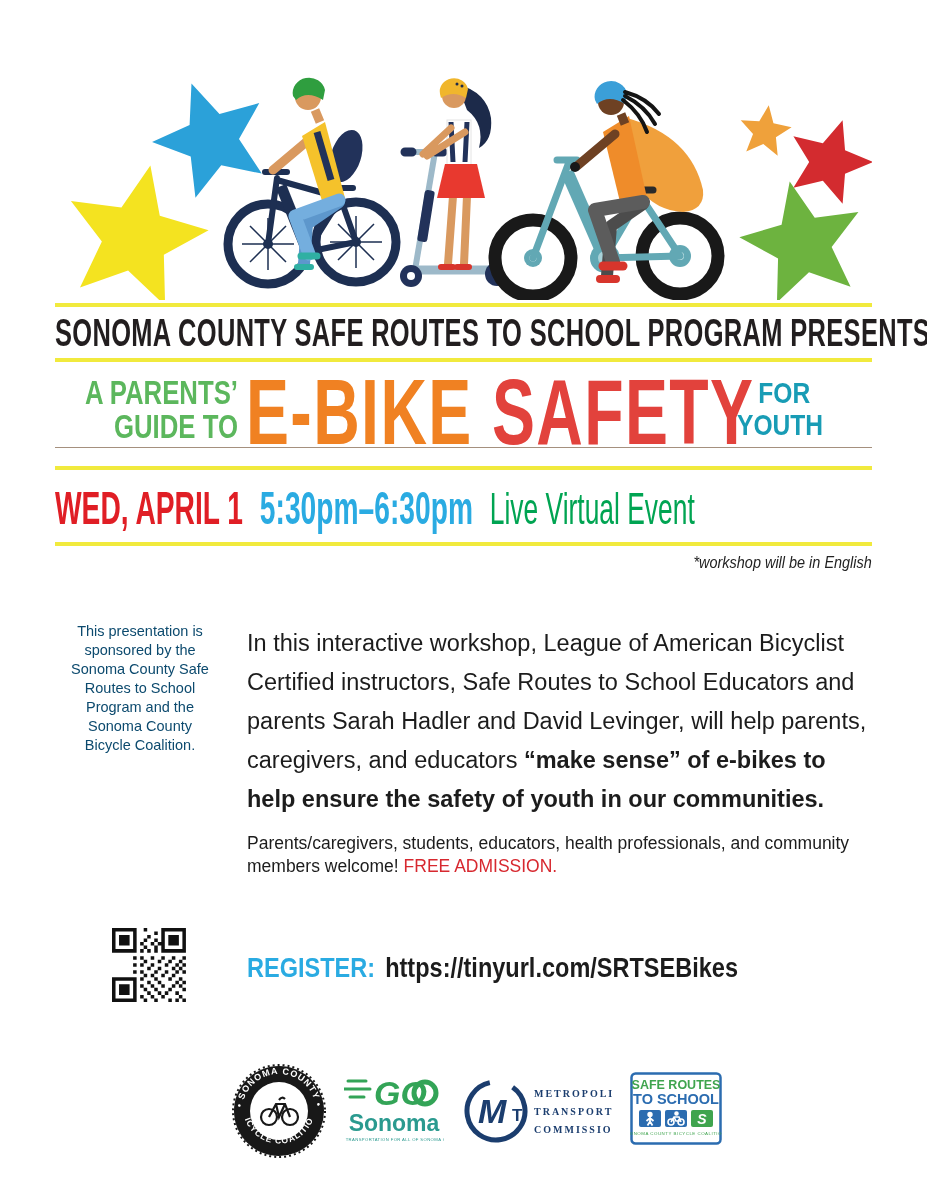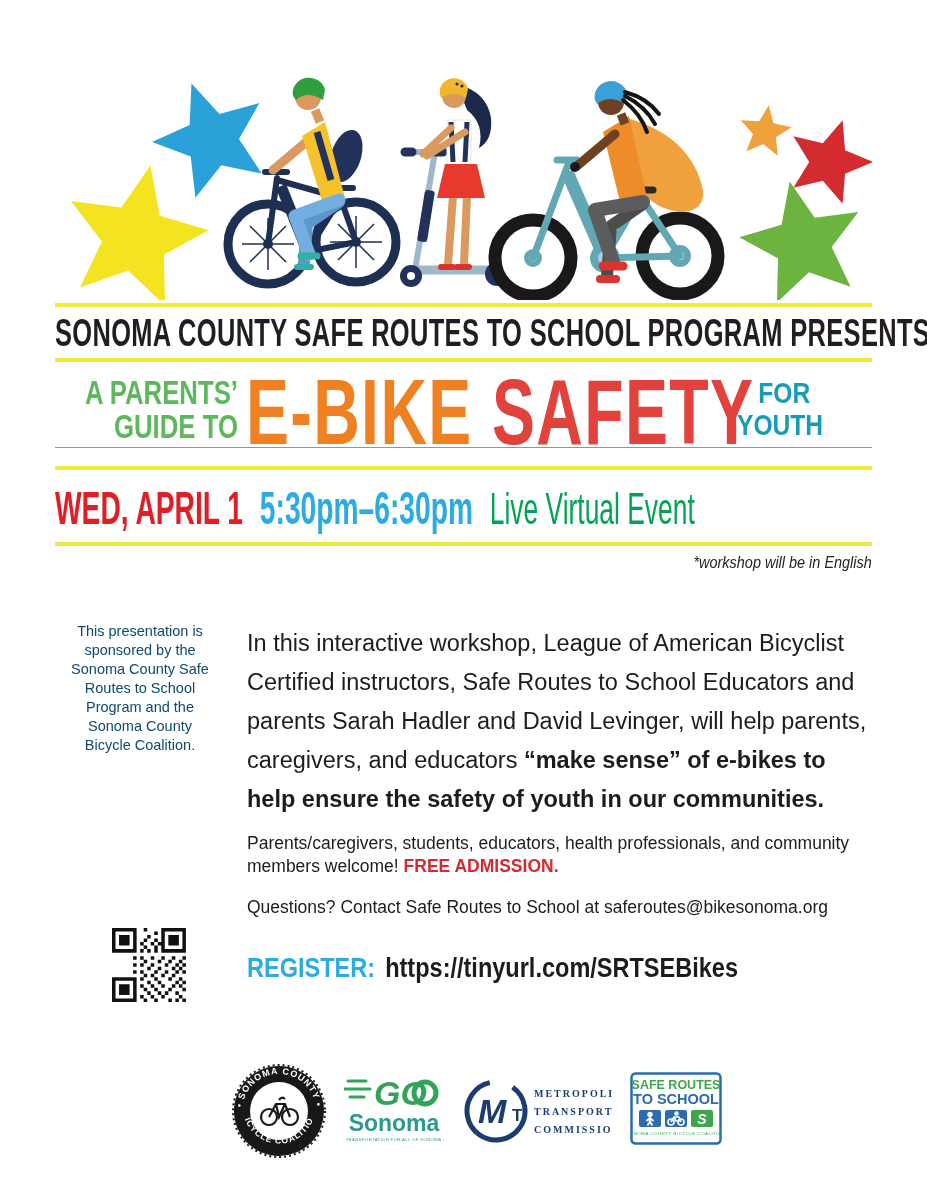--- a/index.html
+++ b/index.html
@@ -31,21 +31,21 @@
   .lang-note{position:absolute;right:55px;top:553px;font-style:italic;font-size:17px;color:#222;
         transform:scaleX(.85);transform-origin:100% 0;}
 
   .sponsor-note{position:absolute;left:64px;top:622px;width:152px;text-align:center;
         font-size:14.5px;line-height:19px;color:#0c4a6e;}
 
   .description{position:absolute;left:247px;top:612px;width:622px;font-size:23.5px;line-height:39px;margin-top:12px;}
   .description .emph{font-weight:700;}
 
   .audience-note{position:absolute;left:247px;top:832px;width:650px;font-size:17.5px;line-height:23px;}
-  .audience-note .free{color:#d7282f;font-weight:700;}
+  .audience-note .free{color:#d7282f;font-weight:400;}
 
   .questions-line{position:absolute;left:247px;top:897px;font-size:17.5px;}
 
   .qr{position:absolute;left:112px;top:928px;width:74px;height:74px;}
 
   .register-row{position:absolute;left:247px;top:952px;white-space:nowrap;font-weight:700;font-size:28px;
         transform:scaleX(.84);transform-origin:0 0;}
   .reg-label{color:#2aabe2;margin-right:12px;}
   .reg-url{color:#1c1c1c;}
 
@@ -163,21 +163,20 @@
   </div>
   <div class="yline" style="top:542px"></div>
   <div class="lang-note">*workshop will be in English</div>
 
   <div class="sponsor-note">This presentation is sponsored by the Sonoma County Safe Routes to School Program and the Sonoma County Bicycle Coalition.</div>
 
   <div class="description"><span>In this interactive workshop, League of American Bicyclist Certified instructors, Safe Routes to School Educators and parents Sarah Hadler and David Levinger, will help parents, caregivers, and educators </span><span class="emph">“make sense” of e-bikes to help ensure the safety of youth in our communities.</span></div>
 
   <div class="audience-note"><span>Parents/caregivers, students, educators, health professionals, and community members welcome! </span><span class="free">FREE ADMISSION.</span></div>
 
-  <div class="questions-line"><span>Questions? Contact Safe Routes to School at </span><span>saferoutes@bikesonoma.org</span></div>
 
   <svg class="qr" viewBox="0 0 74 74">
     <rect width="74" height="74" fill="#fff"></rect>
     <path transform="scale(3.52)" fill="#111" fill-rule="evenodd" d="M0,0h7v7h-7z M1,1v5h5v-5z M2,2h3v3h-3z
       M14,0h7v7h-7z M15,1v5h5v-5z M16,2h3v3h-3z
       M0,14h7v7h-7z M1,15v5h5v-5z M2,16h3v3h-3z
       M8,6h1v1h-1z M10,6h1v1h-1z M12,6h1v1h-1z M6,8h1v1h-1z M6,10h1v1h-1z M6,12h1v1h-1z
       M9,0h1v1h-1z M12,1h1v1h-1z M10,2h1v1h-1z M9,3h1v1h-1z M12,3h1v1h-1z M8,4h1v1h-1z M11,4h1v1h-1z M13,4h1v1h-1z
       M9,5h1v1h-1z M12,5h1v1h-1z M8,8h1v1h-1z M11,8h1v1h-1z M14,8h1v1h-1z M17,8h1v1h-1z M20,8h1v1h-1z
       M9,9h1v1h-1z M13,9h1v1h-1z M16,9h1v1h-1z M19,9h1v1h-1z M8,10h1v1h-1z M11,10h1v1h-1z M15,10h1v1h-1z M18,10h1v1h-1z M20,10h1v1h-1z

